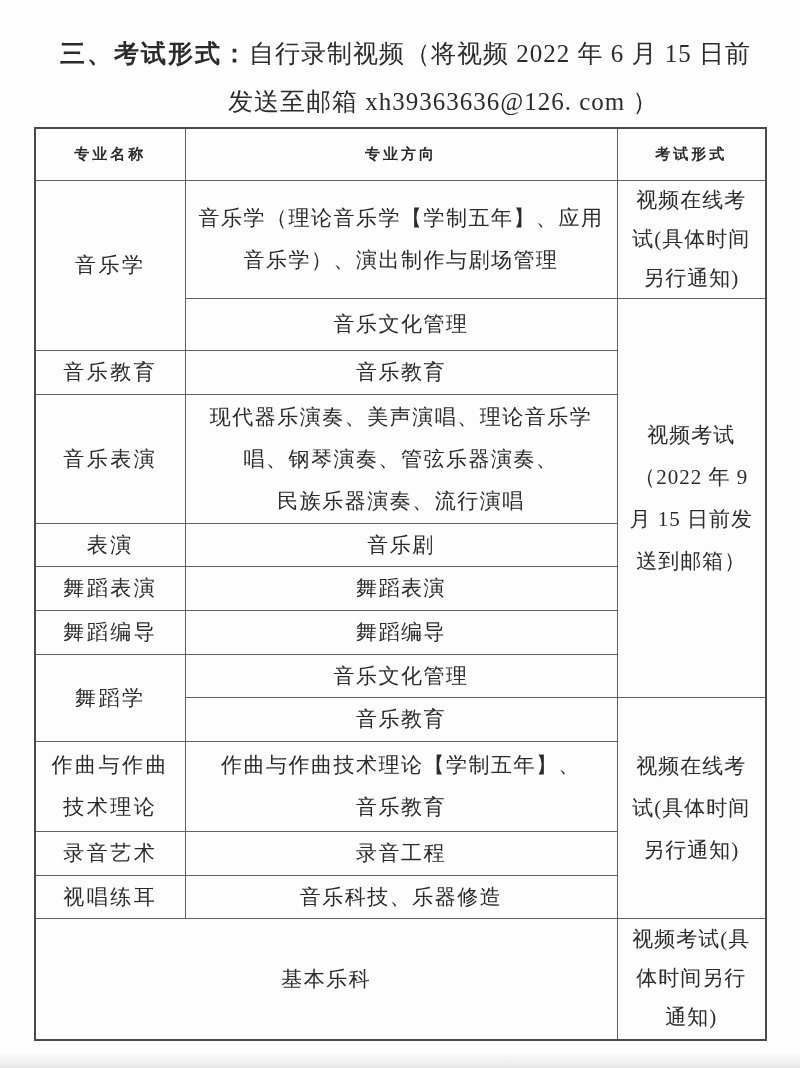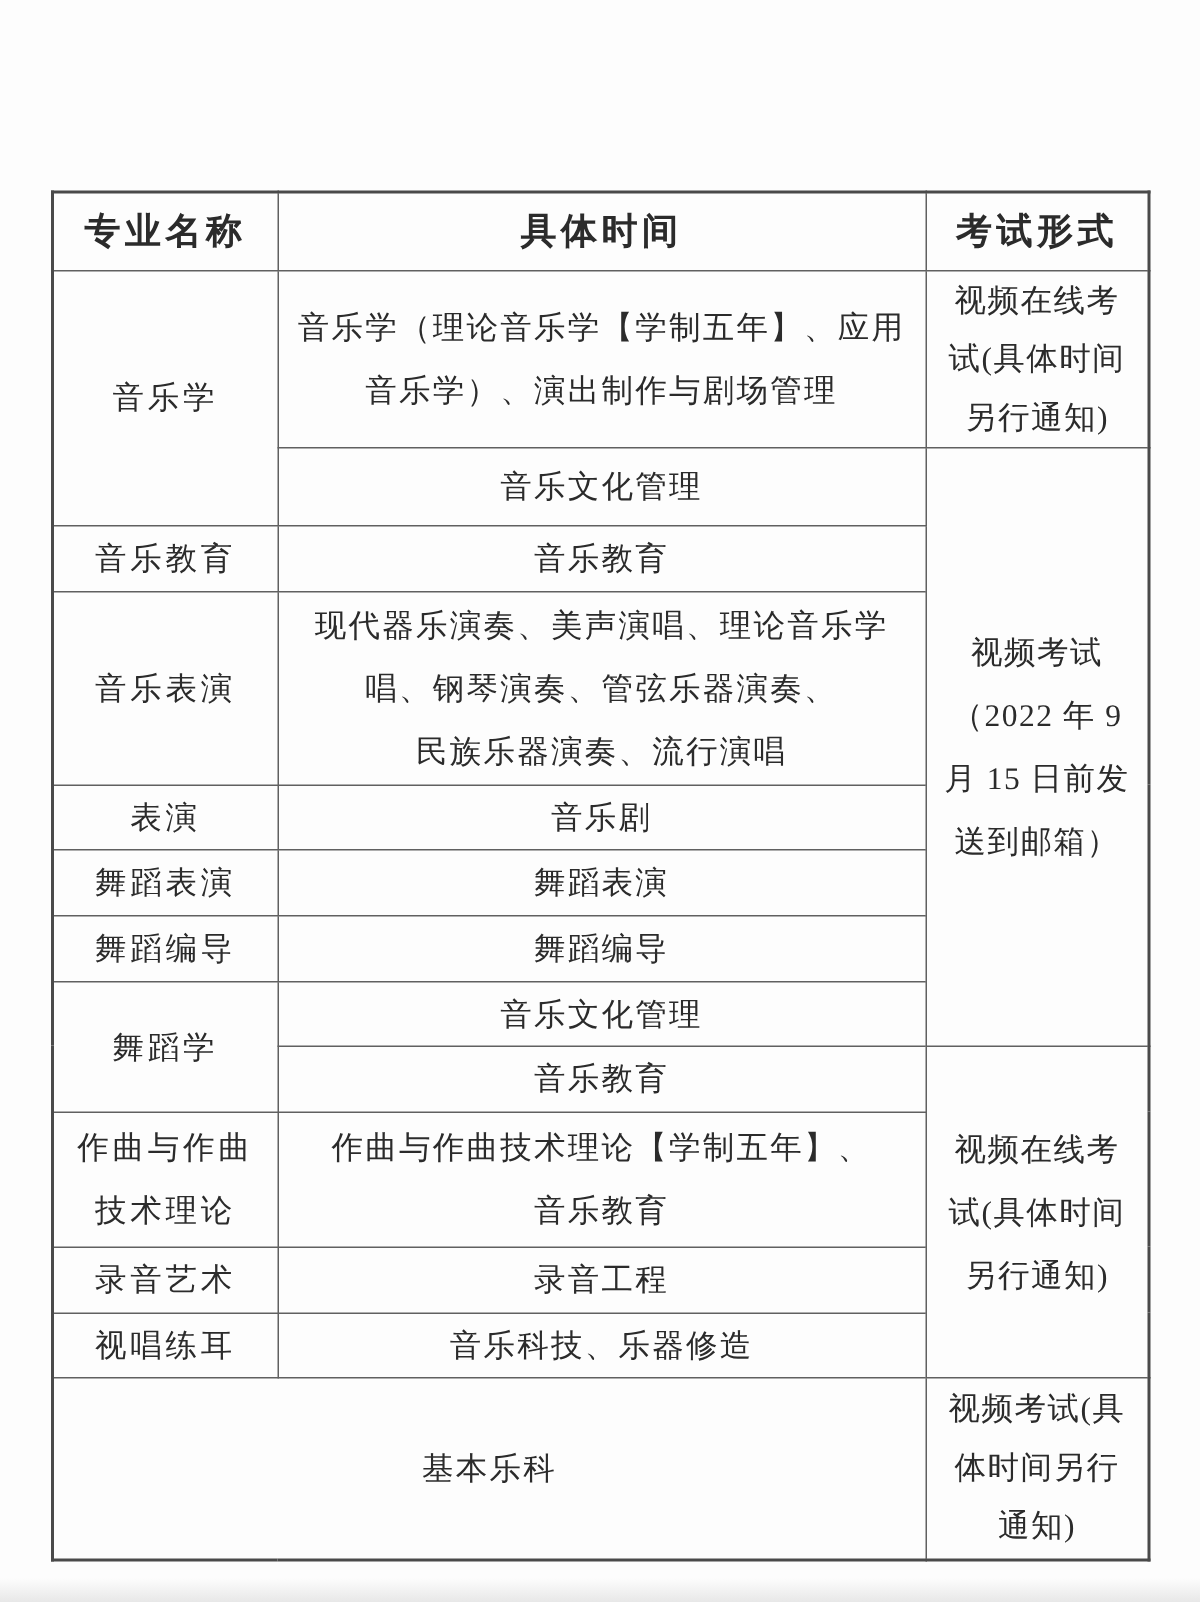--- a/index.html
+++ b/index.html
@@ -35,21 +35,21 @@
   }
   .exam-table th, .exam-table td {
     border: 1px solid #606060;
     text-align: center;
     vertical-align: middle;
     white-space: pre-line;
     padding: 0 6px;
     font-weight: normal;
   }
   .exam-table th {
-    font-size: 24px;
+    font-size: 15px;
     font-weight: bold;
     letter-spacing: 3px;
   }
   .exam-table td {
     font-size: 21px;
     line-height: 42px;
     letter-spacing: 1.5px;
   }
   td.major-cell { letter-spacing: 2.5px; }
   td.exam-cell  { letter-spacing: 1px; padding: 0 2px; }
@@ -60,31 +60,35 @@
     left: 0; bottom: 0;
     width: 800px; height: 16px;
     background: linear-gradient(to bottom, rgba(120,120,120,0), rgba(120,120,120,0.16));
   }
 </style>
 </head>
 <body>
 
 <div class="page">
 
+  <div class="heading-line" id="heading-line1">
+    <span class="heading-prefix">三、考试形式：</span><span>自行录制视频（将视频 2022 年 6 月 15 日前</span>
+  </div>
+  <div class="heading-line" id="heading-line2">发送至邮箱 xh39363636@126. com ）</div>
 
   <table class="exam-table">
     <colgroup>
       <col style="width:150px">
       <col style="width:432px">
       <col style="width:149px">
     </colgroup>
     <tbody>
         <tr style="height:52px">
       <th>专业名称</th>
-      <th>具体时间</th>
+      <th>专业方向</th>
       <th>考试形式</th>
     </tr>
     <tr style="height:116px">
       <td class="major-cell" rowspan="2">音乐学</td>
       <td>音乐学（理论音乐学【学制五年】、应用
 音乐学）、演出制作与剧场管理</td>
       <td class="exam-cell tight">视频在线考
 试(具体时间
 另行通知)</td>
     </tr>

